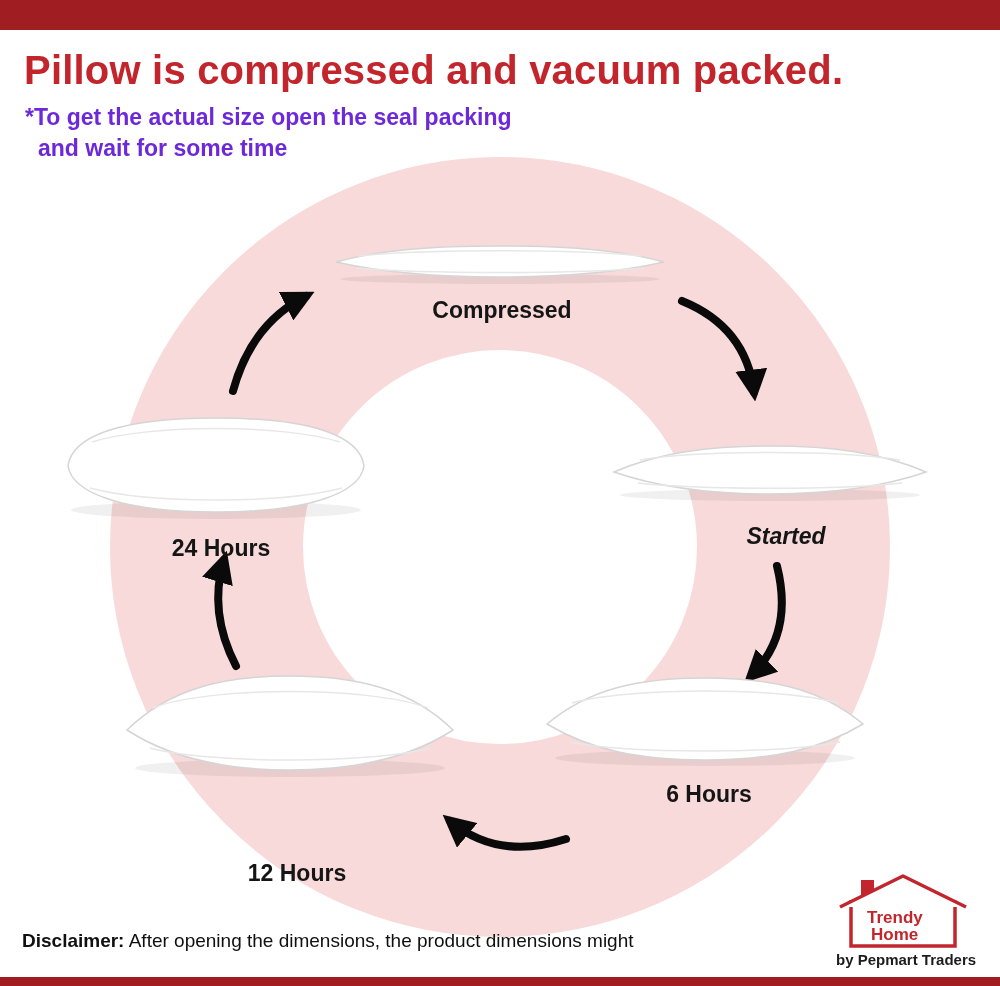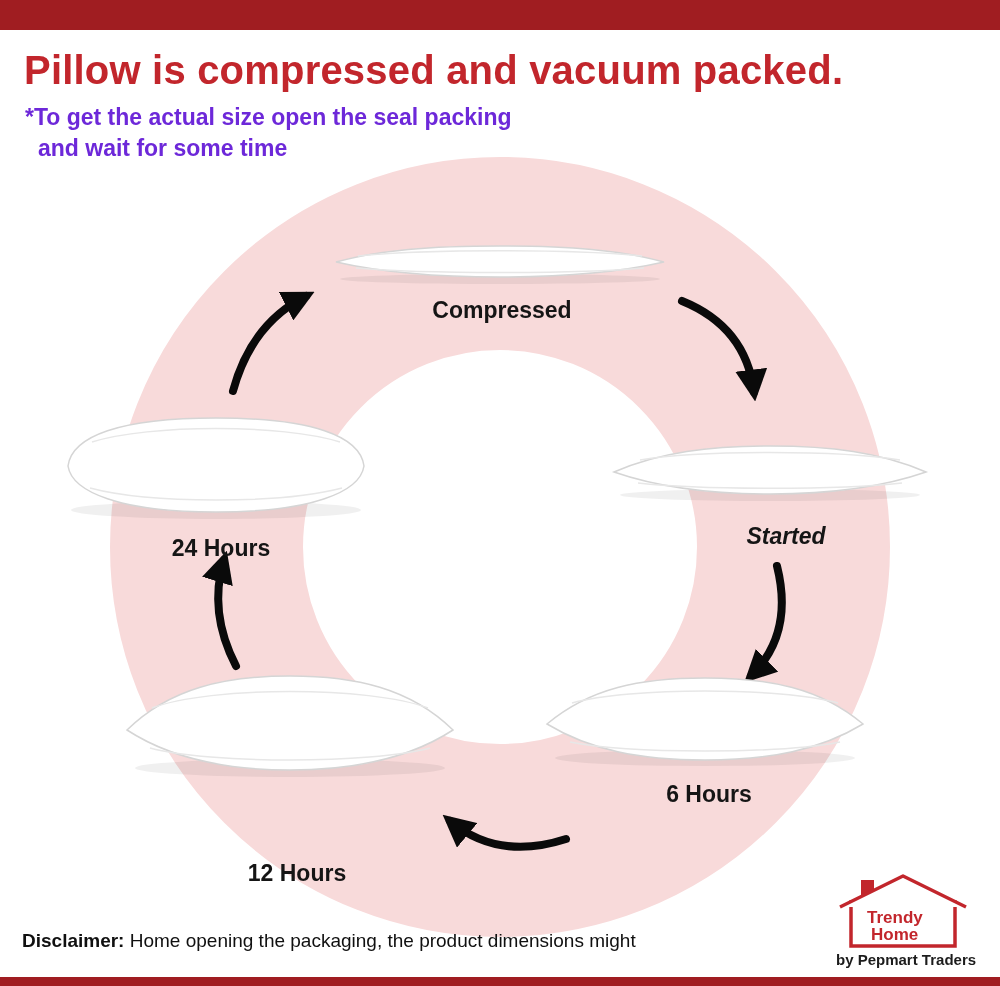--- a/index.html
+++ b/index.html
@@ -95,21 +95,21 @@
   </svg>
 
   <div class="stage-label" style="left:502px; top:297px;">Compressed</div>
   <div class="stage-label" style="left:786px; top:523px;font-style:italic;">Started</div>
   <div class="stage-label" style="left:709px; top:781px;">6 Hours</div>
   <div class="stage-label" style="left:297px; top:820px;margin-top:40px;">12 Hours</div>
   <div class="stage-label" style="left:221px; top:503px;margin-top:32px;">24 Hours</div>
 
   <div class="disclaimer">
     <span class="disc-label">Disclaimer:</span>
-    <span>Home opening the packaging, the product dimensions might</span>
+    <span>After opening the dimensions, the product dimensions might</span>
   </div>
 
   <div class="logo">
     <svg viewBox="0 0 132 78" width="132" height="78" xmlns="http://www.w3.org/2000/svg">
       <rect x="24" y="8" width="13" height="16" fill="#c2262c"></rect>
       <rect x="14" y="30" width="104" height="44" fill="#ffffff" stroke="#c2262c" stroke-width="3.5"></rect>
       <path d="M 3 35 L 66 4 L 129 35" fill="#ffffff" stroke="#c2262c" stroke-width="3.5" stroke-linejoin="round"></path>
       <text x="30" y="51">Trendy</text>
       <text x="34" y="68">Home</text>
     </svg>

